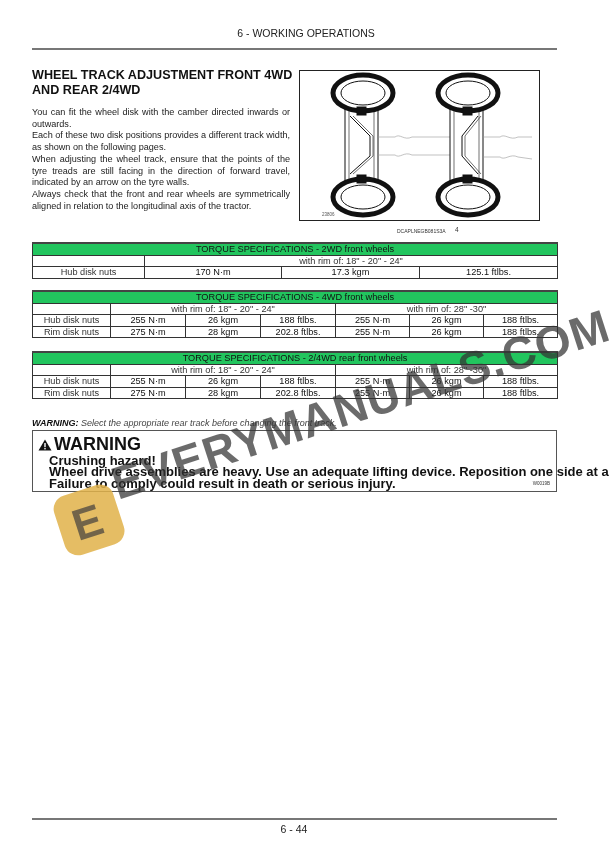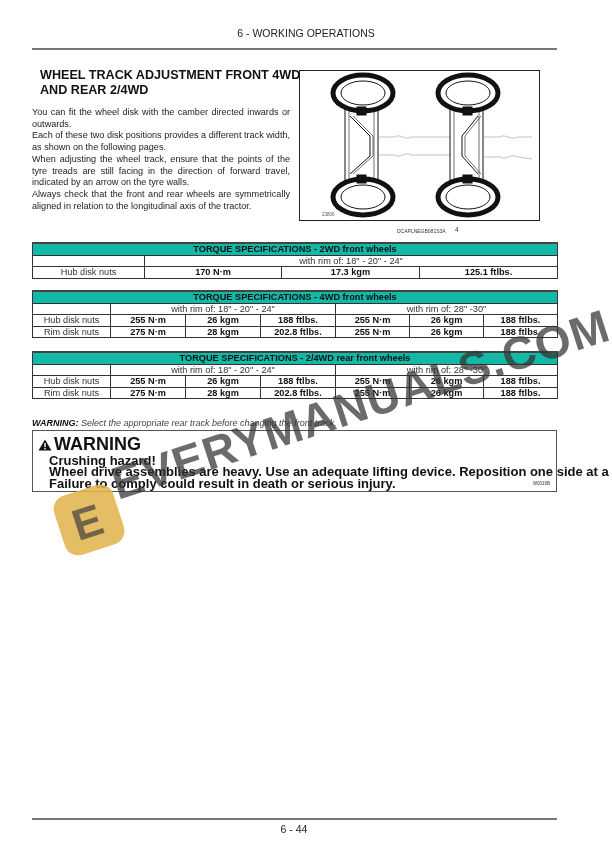--- a/index.html
+++ b/index.html
@@ -3,35 +3,35 @@
 <meta charset="utf-8">
 <style>
   html, body { margin:0; padding:0; background:#ffffff; }
   body { width:612px; height:864px; position:relative; overflow:hidden; font-family:"Liberation Sans", sans-serif; color:#111; }
   .header-title { position:absolute; top:27px; left:0; width:612px; text-align:center; font-size:10.5px; color:#222; }
   .rule { position:absolute; left:32px; width:525px; height:2px; background:#777; }
   .rule.top { top:48px; }
   .rule.bottom { top:818px; }
   .footer-page { position:absolute; top:823px; left:0; width:588px; text-align:center; font-size:10.5px; color:#222; }
 
-  .section-title { position:absolute; left:32px; top:68px; width:268px; font-weight:bold; font-size:12.6px; line-height:15px; color:#111;margin-left:8px; }
+  .section-title { position:absolute; left:32px; top:68px; width:268px; font-weight:bold; font-size:12.6px; line-height:15px; color:#111; }
   .body-text { position:absolute; left:32px; top:107px; width:258px; font-size:9.1px; line-height:11.7px; color:#222; text-align:justify; }
   .body-text p { margin:0; }
 
   .figure { position:absolute; left:299px; top:70px; width:241px; height:151px; border:1.5px solid #222; box-sizing:border-box; background:#fff; }
   .figure svg { position:absolute; left:0; top:0; }
   .fig-id { position:absolute; left:22px; bottom:3px; font-size:4.5px; color:#555; }
   .fig-caption { position:absolute; left:397px; top:228px; font-size:5px; color:#333; }
   .fig-num { position:absolute; left:455px; top:226px; font-size:6.5px; color:#333; }
 
   table.spec { position:absolute; left:32px; width:525px; border-collapse:collapse; font-size:9.2px; table-layout:fixed; }
   table.spec td { border:1px solid #333; text-align:center; padding:0; height:10.5px; line-height:10px; color:#111; }
-  table.spec tr.title td { background:#14b8a6; font-weight:bold; border-top:2px solid #444; }
+  table.spec tr.title td { background:#22c55e; font-weight:normal; border-top:2px solid #444; }
   table.spec td.label { color:#333; }
-  table.spec td.val { font-weight:bold; }
+  table.spec td.val { font-weight:normal; }
   table.spec td.rim { color:#333; }
   table.spec { border:1.6px solid #444; }
 
   .notice { position:absolute; left:32px; top:418px; font-size:9px; font-style:italic; color:#444; }
   .notice b { color:#111; font-weight:bold; }
   .warning-box { position:absolute; left:32px; top:430px; width:525px; height:62px; border:1.6px solid #555; box-sizing:border-box; }
   .warn-head { position:absolute; left:5px; top:3px; font-size:18px; font-weight:bold; color:#111; display:flex; align-items:center; }
   .warn-head svg { margin-right:2px; }
   .warn-line { position:absolute; left:16px; font-size:13px; font-weight:bold; color:#111; white-space:nowrap; }
   .warn-code { position:absolute; right:6px; top:50px; font-size:4.5px; color:#333; }

